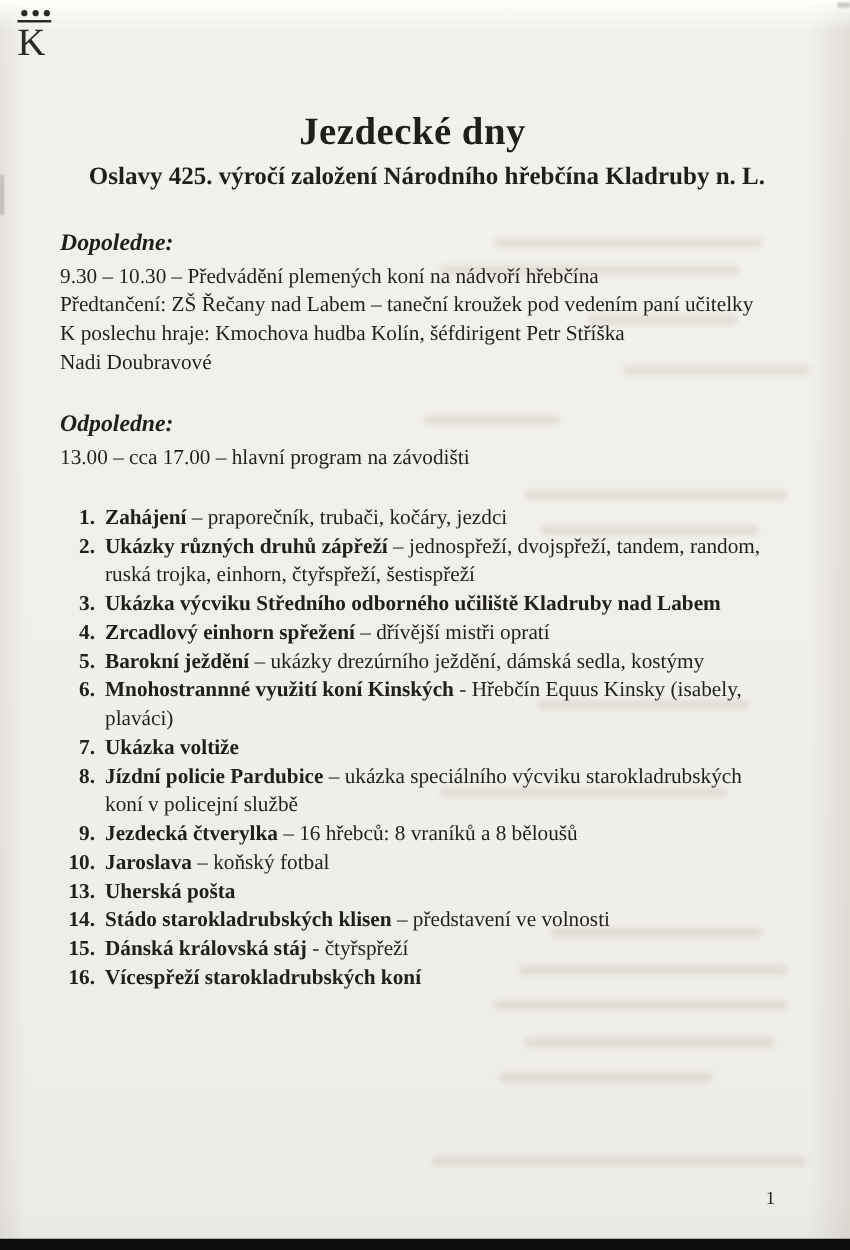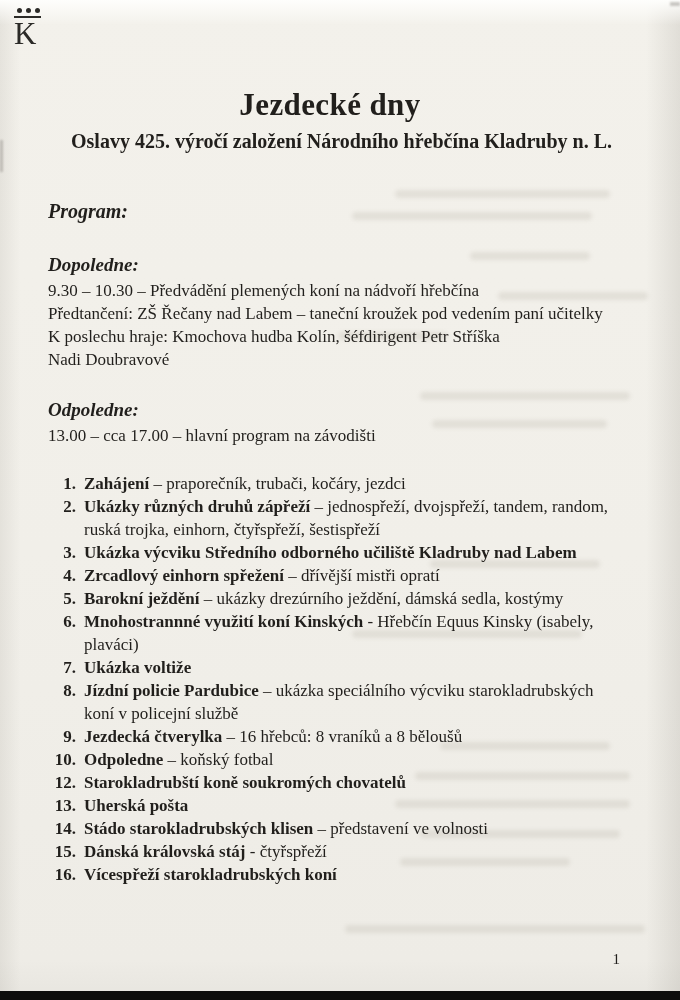--- a/index.html
+++ b/index.html
@@ -69,21 +69,20 @@
     <div class="logo-letter">K</div>
   </div>
 
   <div class="content">
 
     <div class="title">Jezdecké dny</div>
     <div class="subtitle">
       <div>Oslavy 425. výročí založení Národního hřebčína Kladruby n. L.</div>
     </div>
 
-    <div class="program-heading">Program:</div>
 
     <div class="section">
       <div class="section-heading">Dopoledne:</div>
       <div class="body-line">9.30 – 10.30 – Předvádění plemených koní na nádvoří hřebčína</div>
       <div class="body-line">Předtančení: ZŠ Řečany nad Labem – taneční kroužek pod vedením paní učitelky</div>
       <div class="body-line">K poslechu hraje: Kmochova hudba Kolín, šéfdirigent Petr Stříška</div>
       <div class="body-line">Nadi Doubravové</div>
     </div>
 
     <div class="section section-afternoon">
@@ -123,25 +122,21 @@
       <li>
           <span class="num">8.</span>
           <span class="txt"><b class="item-title">Jízdní policie Pardubice</b><span> – ukázka speciálního výcviku starokladrubských koní v policejní službě</span></span>
         </li>
       <li>
           <span class="num">9.</span>
           <span class="txt"><b class="item-title">Jezdecká čtverylka</b><span> – 16 hřebců:  8 vraníků a 8 běloušů</span></span>
         </li>
       <li>
           <span class="num">10.</span>
-          <span class="txt"><b class="item-title">Odpoledne</b><span> – koňský fotbal</span></span>
-        </li>
-      <li>
-          <span class="num">12.</span>
-          <span class="txt"><b class="item-title">Starokladrubští koně soukromých chovatelů</b><span></span></span>
+          <span class="txt"><b class="item-title">Jaroslava</b><span> – koňský fotbal</span></span>
         </li>
       <li>
           <span class="num">13.</span>
           <span class="txt"><b class="item-title">Uherská pošta</b><span></span></span>
         </li>
       <li>
           <span class="num">14.</span>
           <span class="txt"><b class="item-title">Stádo starokladrubských klisen</b><span> – představení ve volnosti</span></span>
         </li>
       <li>

